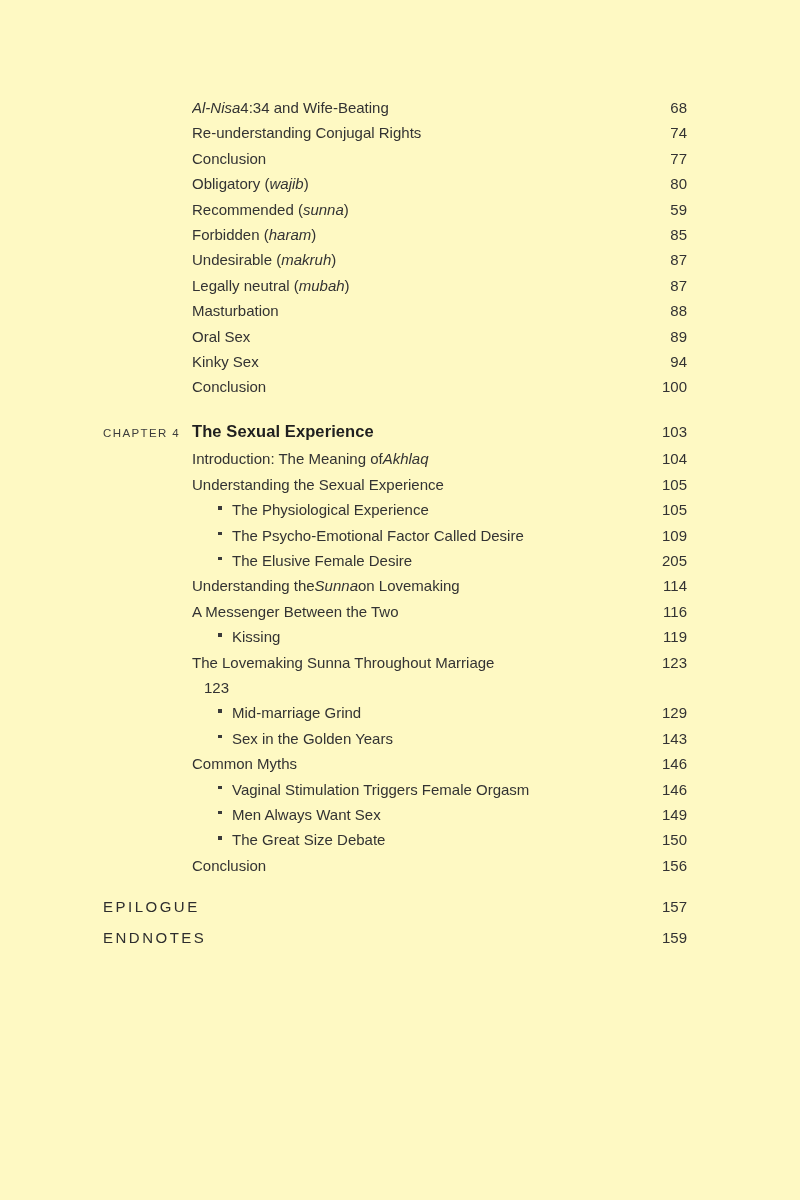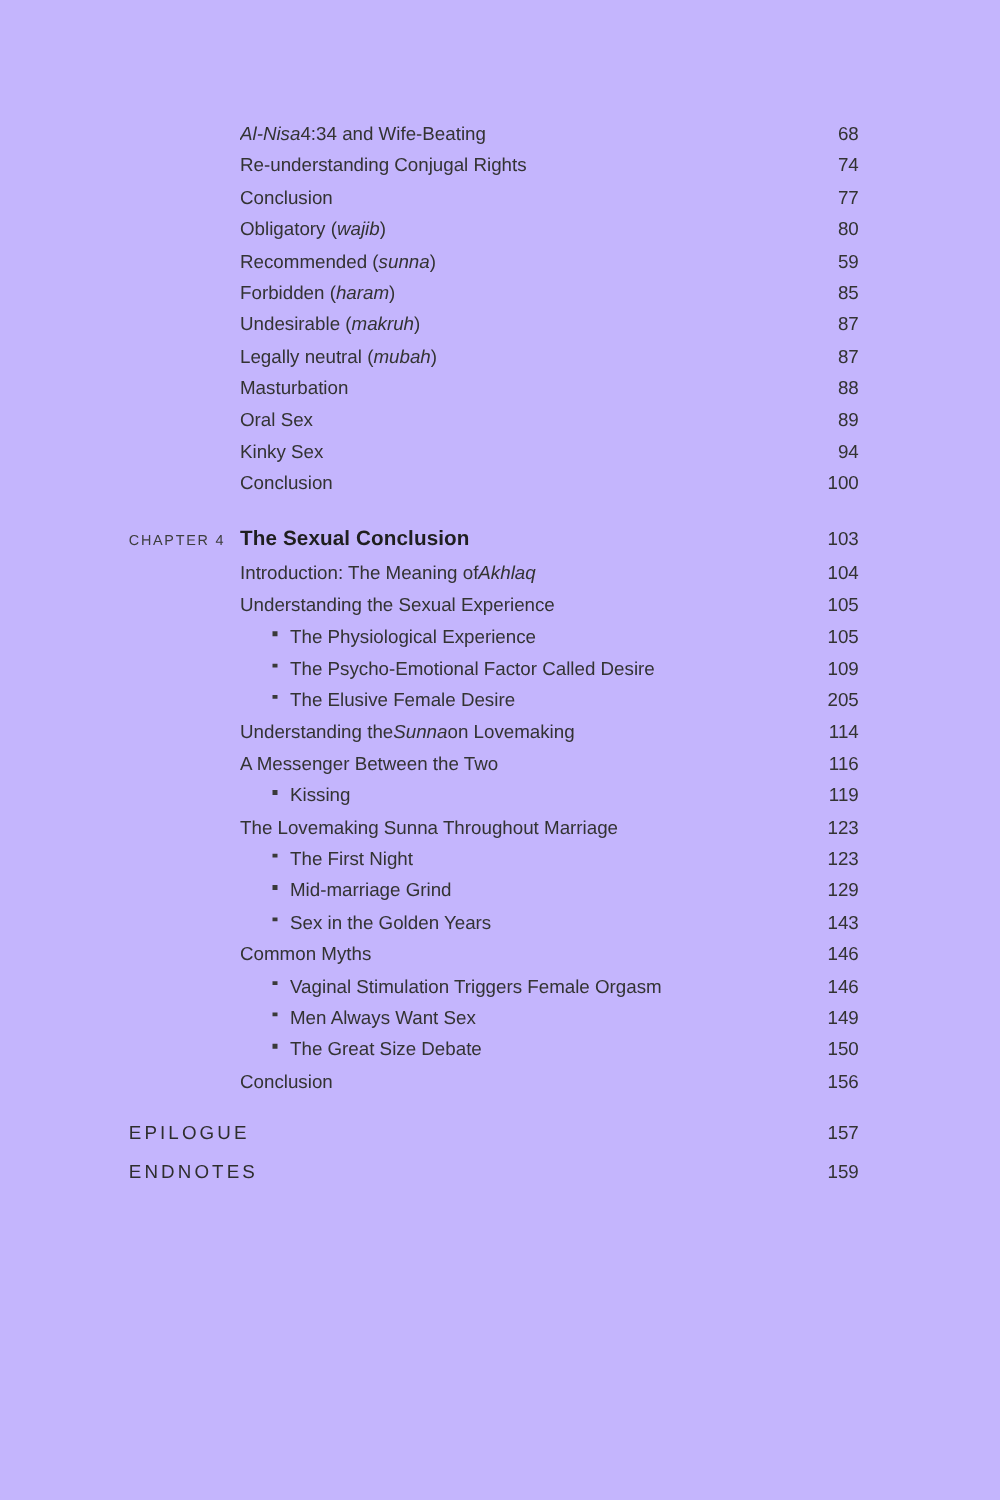--- a/index.html
+++ b/index.html
@@ -5,21 +5,21 @@
   * { margin: 0; padding: 0; box-sizing: border-box; }
   html, body {
     width: 800px; height: 1200px;
     background: #ffffff;
     font-family: "Liberation Sans", "DejaVu Sans", sans-serif;
     -webkit-font-smoothing: antialiased;
   }
   .page {
     position: relative;
     width: 800px; height: 1200px;
-    background: #c4b5fd;
+    background: #fef9c3;
     overflow: hidden;
   }
   .toc {
     position: absolute;
     left: 0; top: 95px;
     width: 800px;
     padding-left: 103px;
     padding-right: 113px;
   }
   .row {
@@ -139,21 +139,21 @@
         <span class="title-col">Kinky Sex</span>
         <span class="page-col">94</span>
       </div>
       <div class="row">
         <span class="label-col"></span>
         <span class="title-col">Conclusion</span>
         <span class="page-col">100</span>
       </div>
       <div class="row row--chapter">
         <span class="label-col">CHAPTER 4</span>
-        <span class="title-col">The Sexual Conclusion</span>
+        <span class="title-col">The Sexual Experience</span>
         <span class="page-col">103</span>
       </div>
       <div class="row">
         <span class="label-col"></span>
         <span class="title-col">Introduction: The Meaning of <span class="it">Akhlaq</span></span>
         <span class="page-col">104</span>
       </div>
       <div class="row">
         <span class="label-col"></span>
         <span class="title-col">Understanding the Sexual Experience</span>
@@ -189,21 +189,20 @@
         <span class="title-col"><span class="bullet"></span>Kissing</span>
         <span class="page-col">119</span>
       </div>
       <div class="row">
         <span class="label-col"></span>
         <span class="title-col">The Lovemaking Sunna Throughout Marriage</span>
         <span class="page-col">123</span>
       </div>
       <div class="row row--sub">
         <span class="label-col"></span>
-        <span class="title-col"><span class="bullet"></span>The First Night</span>
         <span class="page-col">123</span>
       </div>
       <div class="row row--sub">
         <span class="label-col"></span>
         <span class="title-col"><span class="bullet"></span>Mid-marriage Grind</span>
         <span class="page-col">129</span>
       </div>
       <div class="row row--sub">
         <span class="label-col"></span>
         <span class="title-col"><span class="bullet"></span>Sex in the Golden Years</span>

